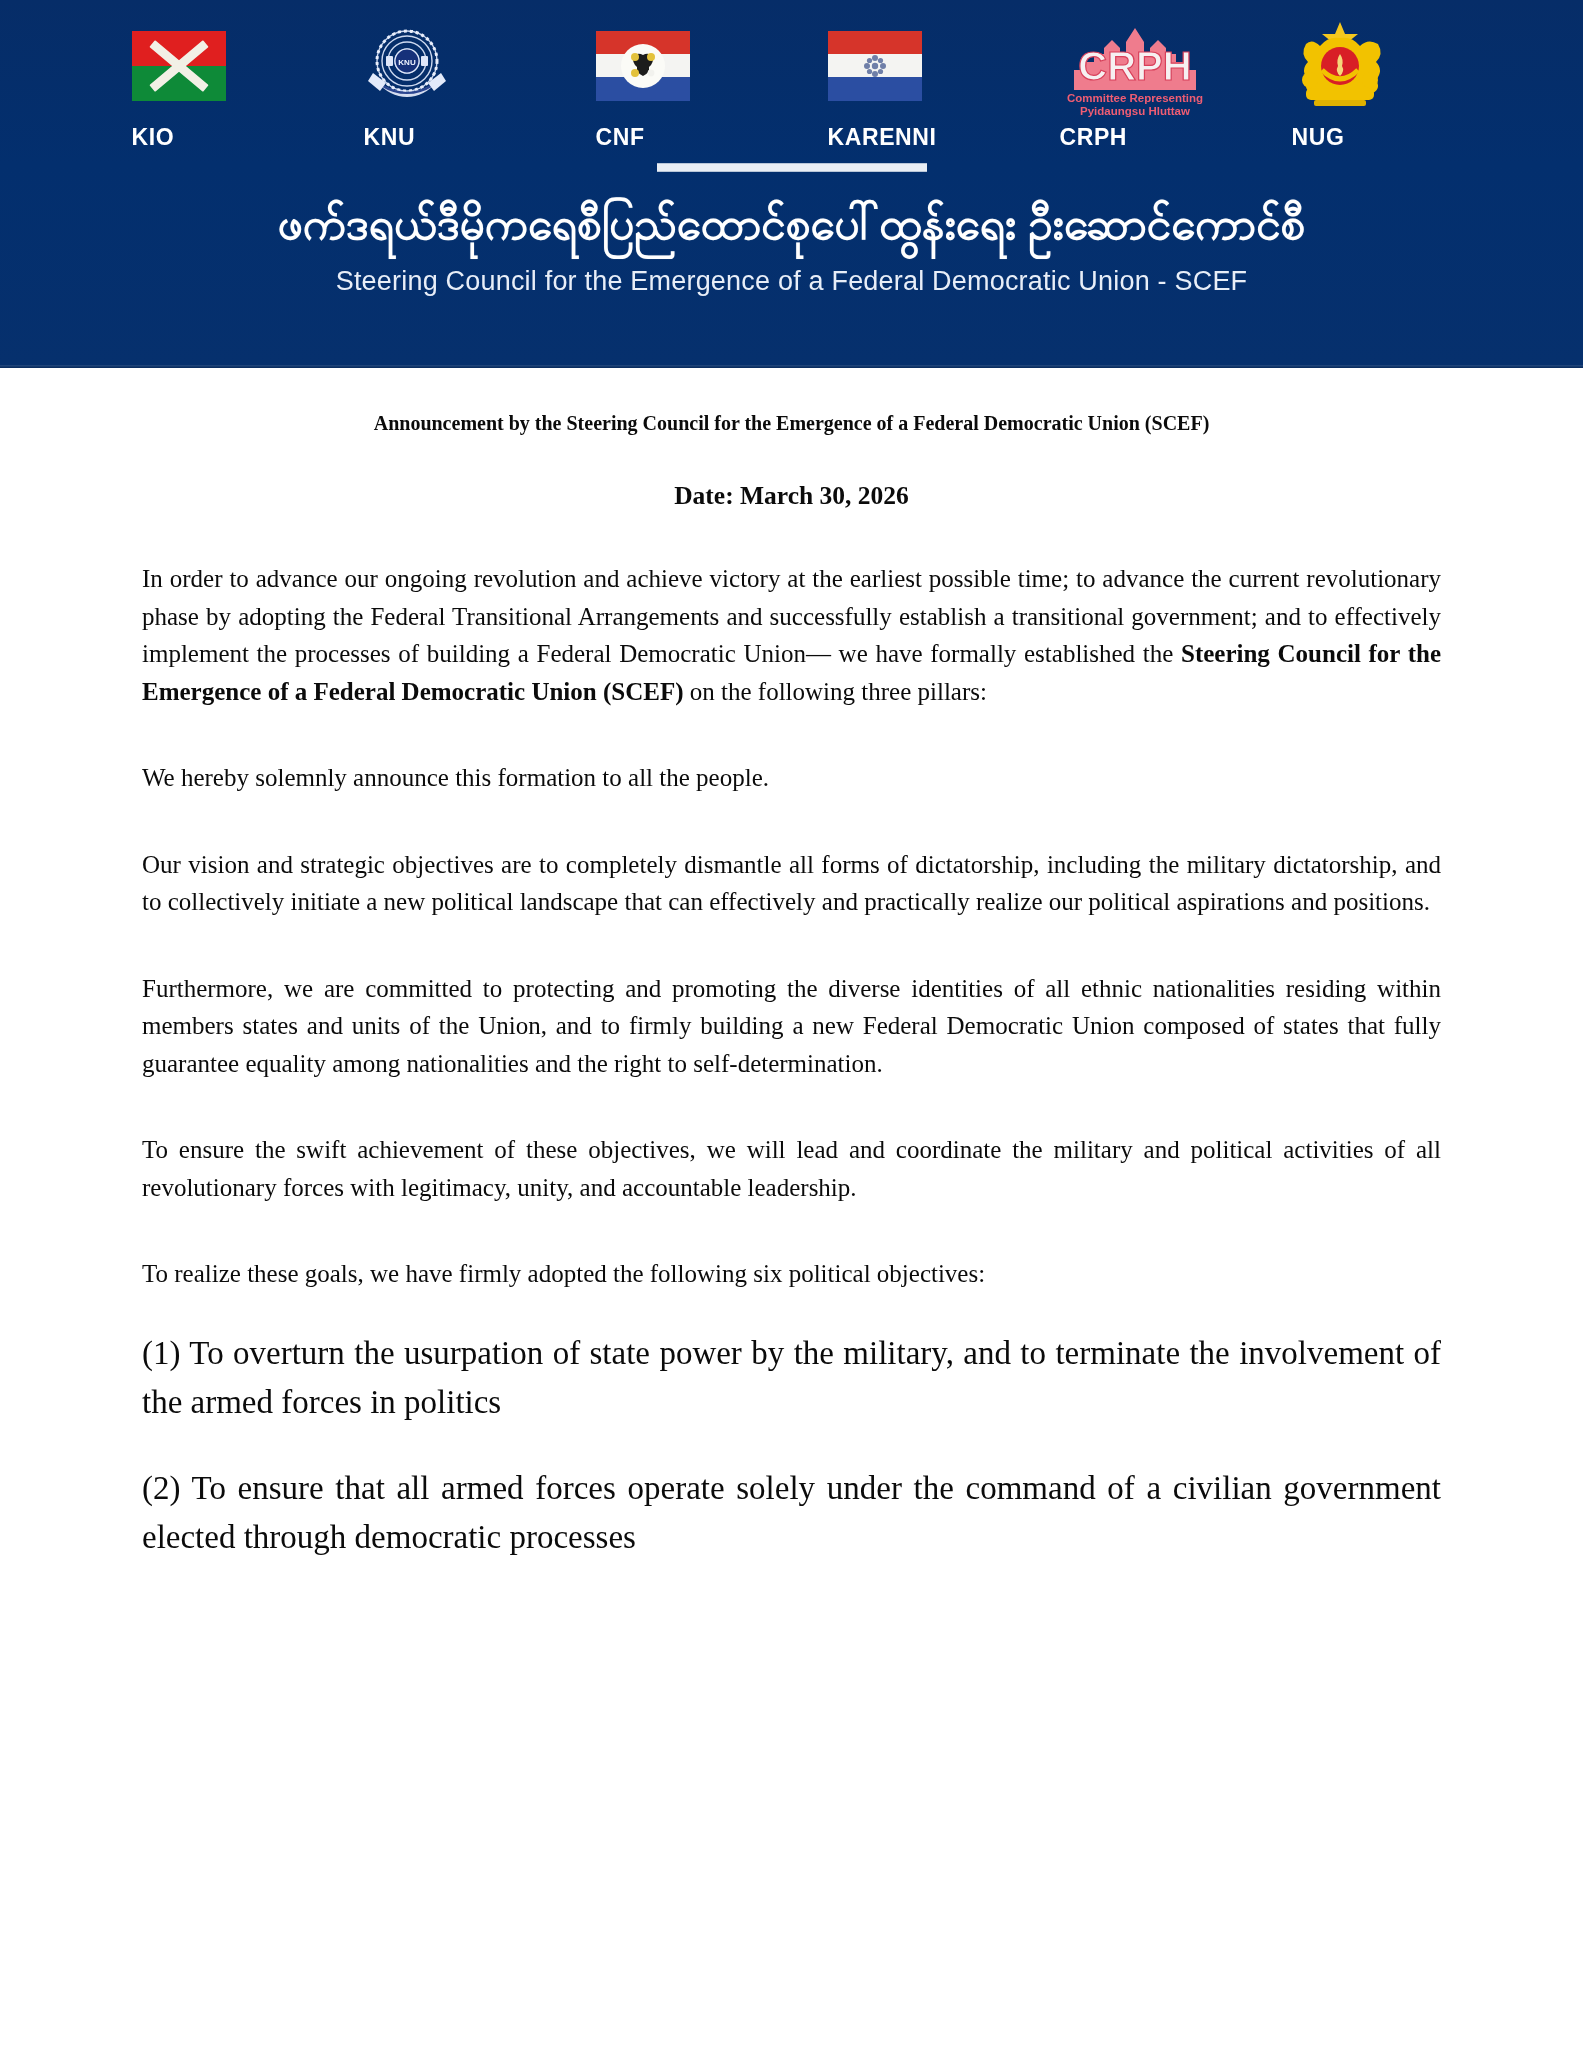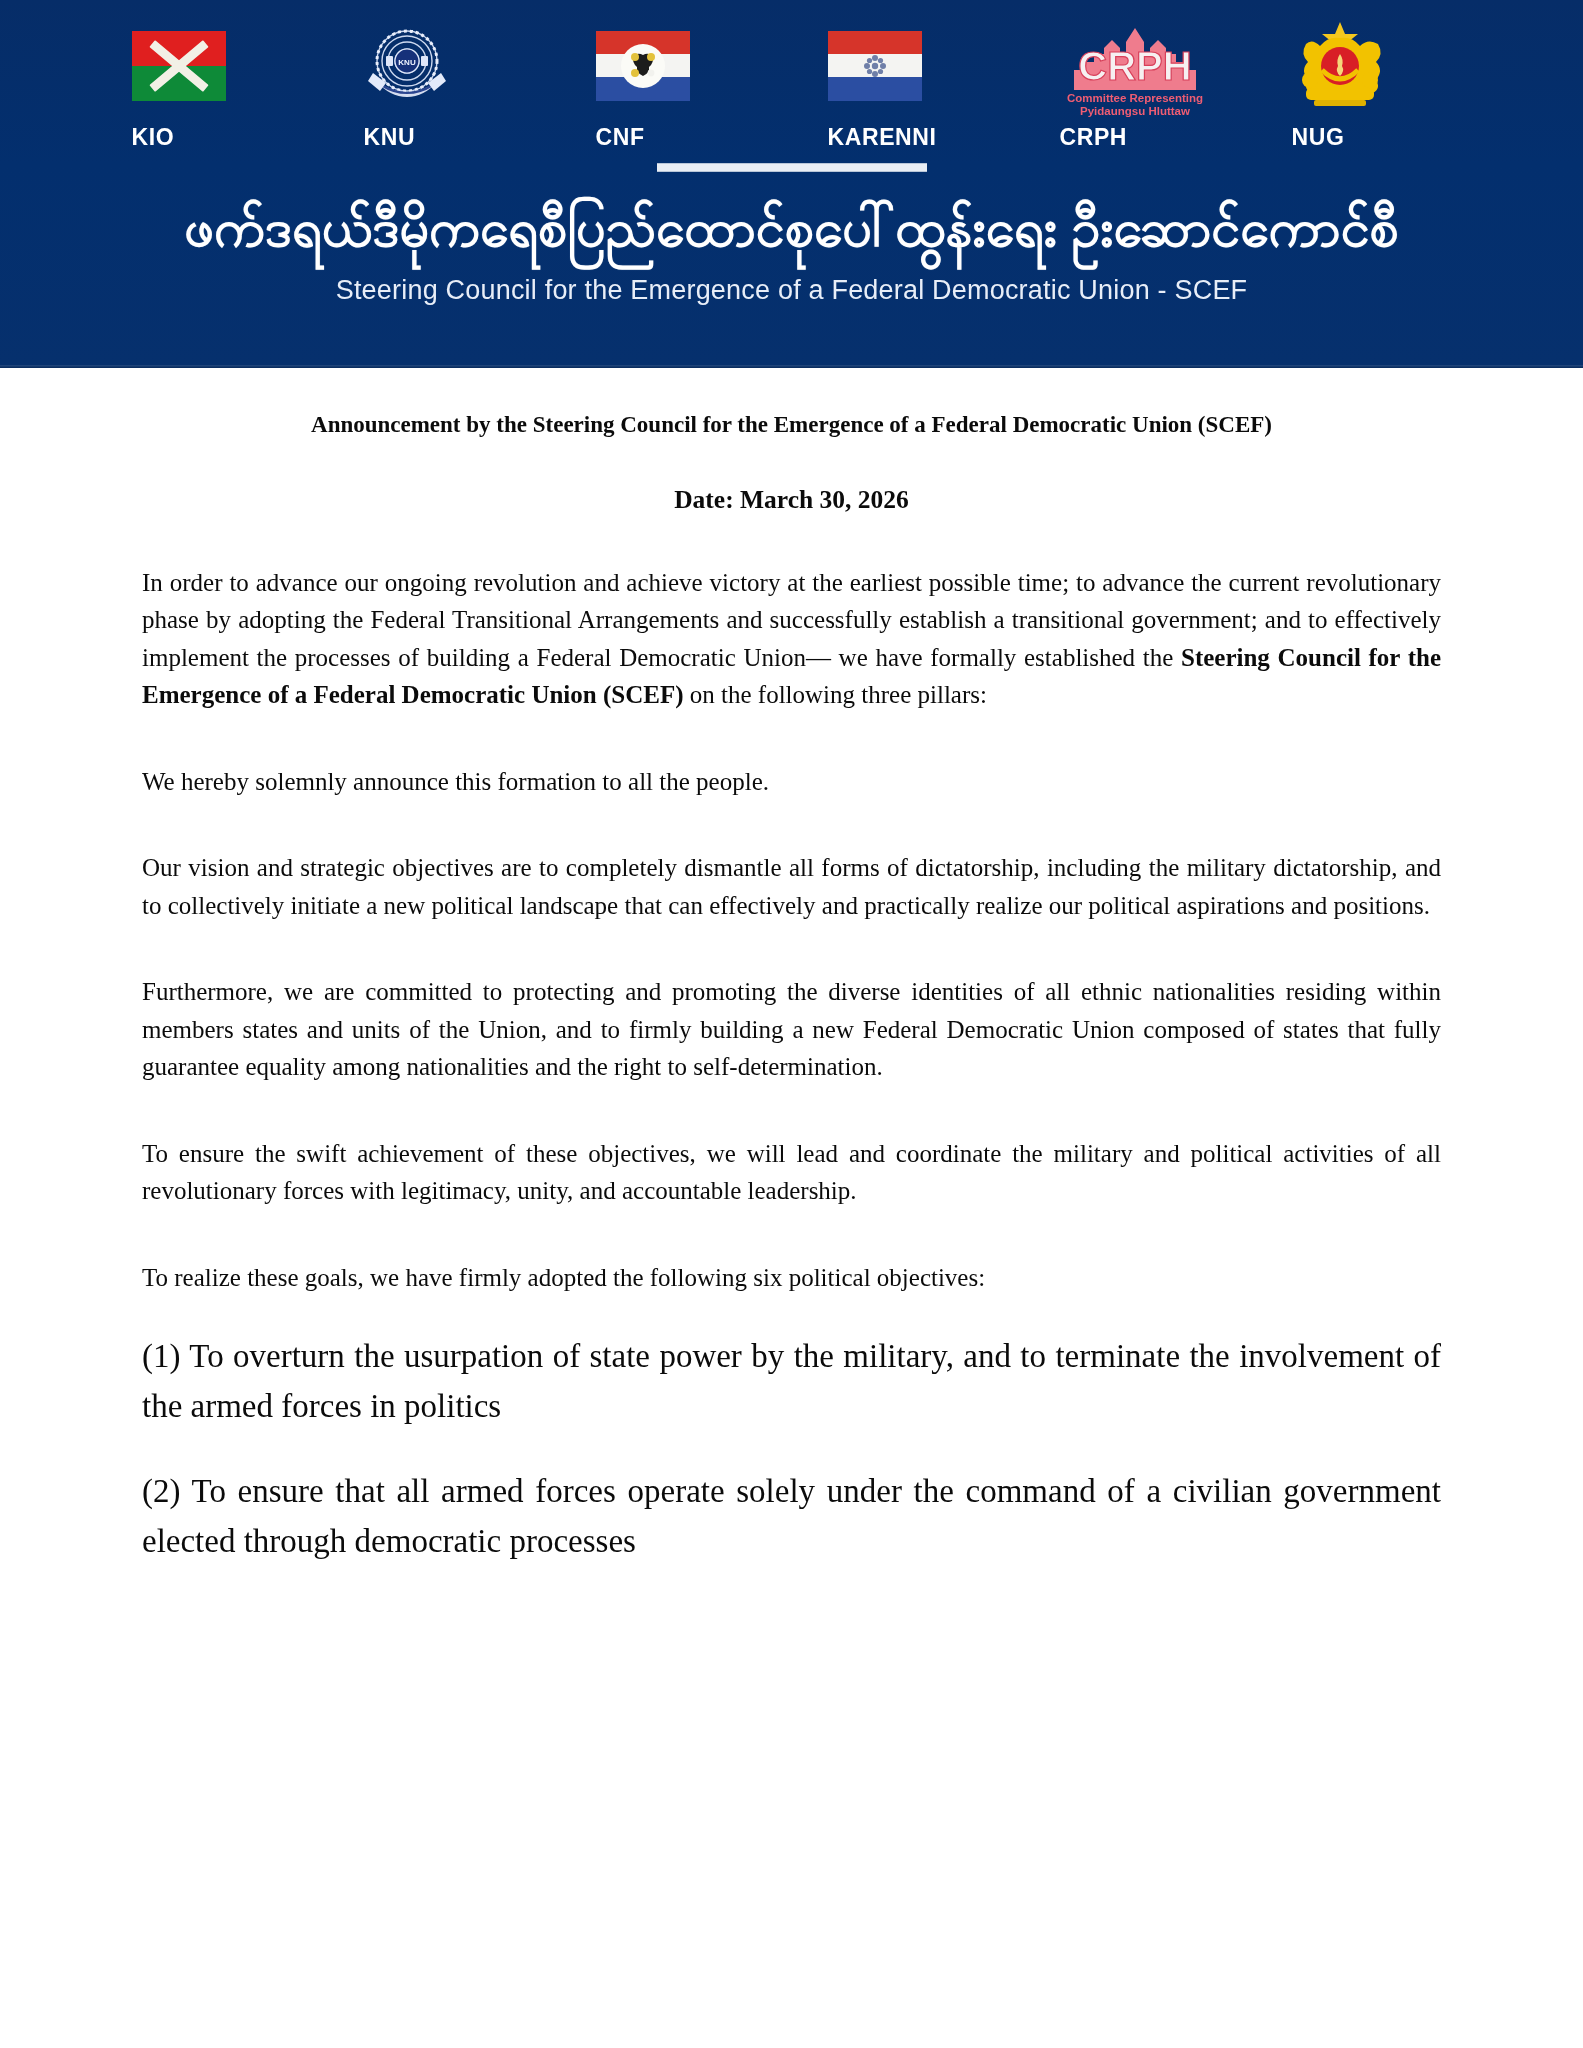--- a/index.html
+++ b/index.html
@@ -118,21 +118,21 @@
     border-top: 1px solid #b9c6d8;
     border-bottom: 1px solid #b9c6d8;
   }
 
   .banner-title-my {
     margin: 26px auto 0 auto;
     text-align: center;
     color: #ffffff;
     font-family: "Liberation Sans", "DejaVu Sans", sans-serif;
     font-weight: bold;
-    font-size: 52px;
+    font-size: 44px;
     line-height: 1.18;
     letter-spacing: 0px;
     padding: 0 40px;
     text-shadow: 0 0 1px rgba(255,255,255,0.35);
   }
 
   .banner-subtitle {
     margin: 16px auto 0 auto;
     text-align: center;
     color: #e8eef8;
@@ -151,21 +151,21 @@
 
   
   .doc {
     padding: 34px 142px 0 142px;
     color: #0b0b0b;
   }
 
   .doc-title {
     text-align: center;
     font-weight: bold;
-    font-size: 23px;
+    font-size: 20px;
     line-height: 1.30;
     margin: 8px 62px 0 62px;
   }
 
   .doc-date {
     text-align: center;
     font-weight: bold;
     font-size: 25.5px;
     margin-top: 45px;
   }

